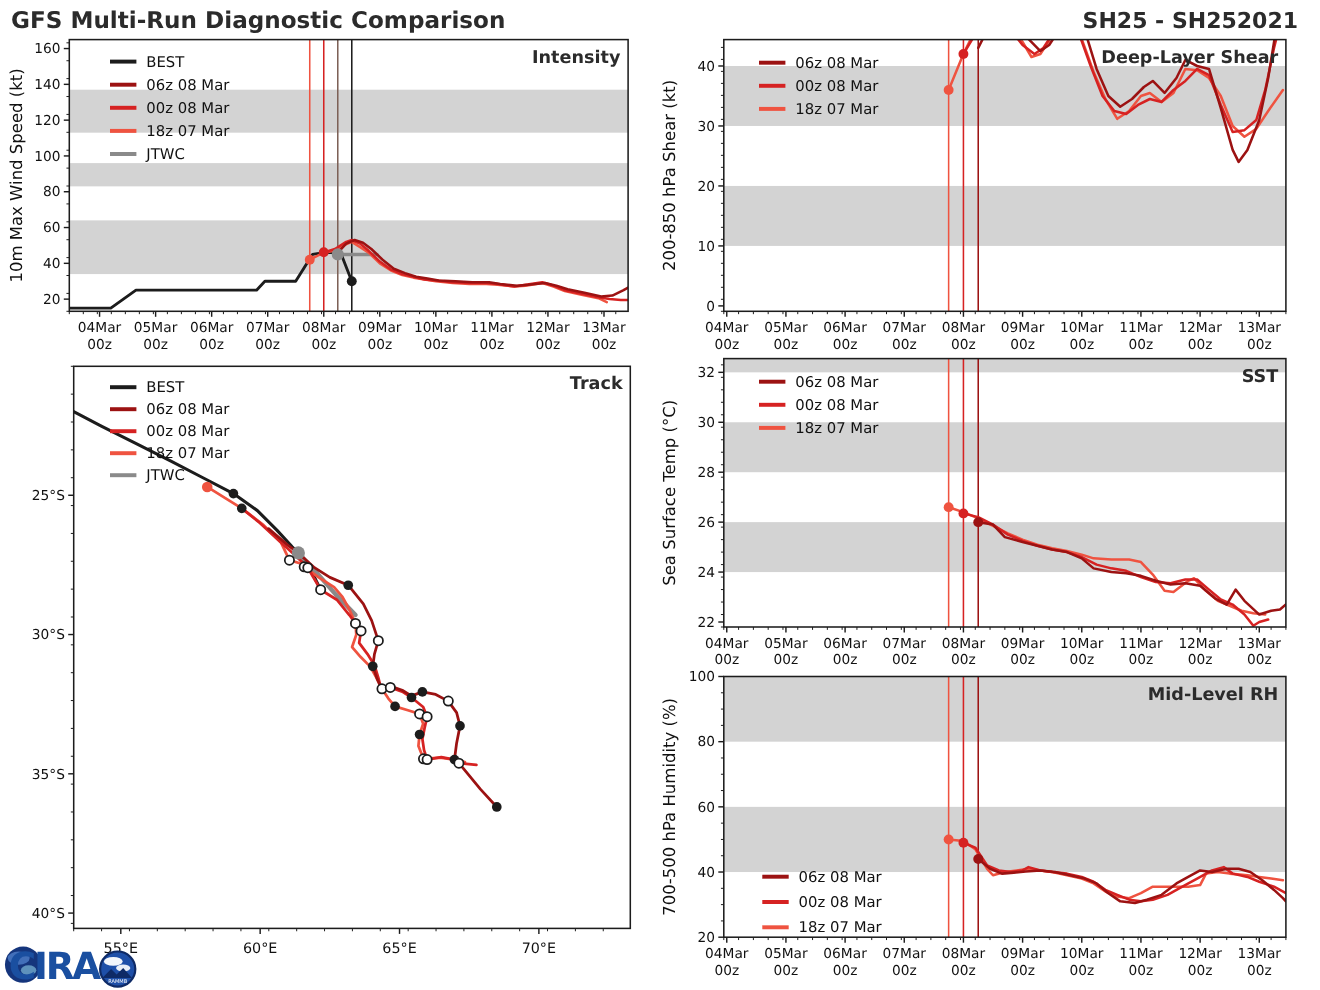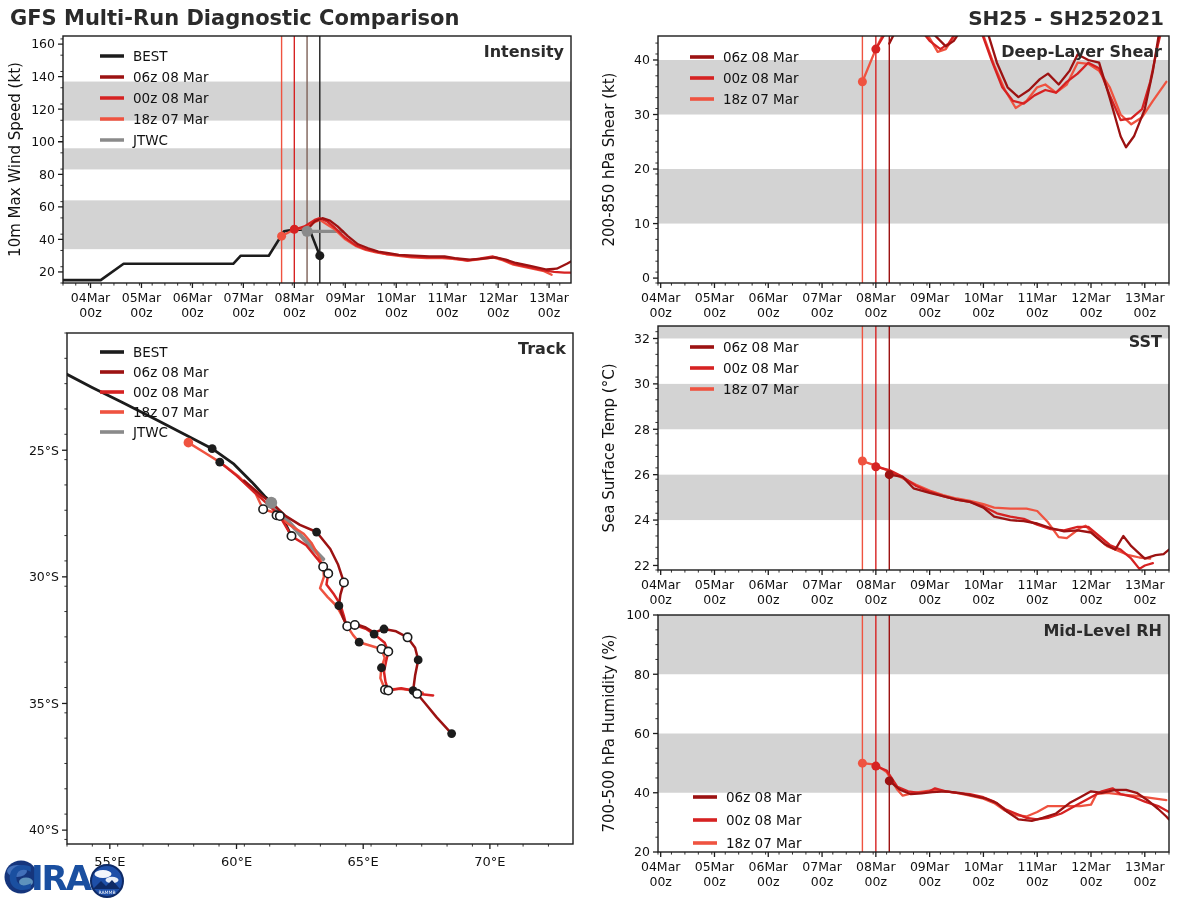--- a/index.html
+++ b/index.html
@@ -1,19 +1,19 @@
 <!DOCTYPE html>
 <html><head>
 <meta charset="utf-8">
 <style>
   html,body{margin:0;padding:0;background:#ffffff;}
   .page{position:relative;width:1200px;height:900px;background:#fff;overflow:hidden;
-        font-family:"DejaVu Sans","Liberation Sans",sans-serif;border-radius:24px;}
+        font-family:"DejaVu Sans","Liberation Sans",sans-serif;}
   .hdr-title{position:absolute;left:10px;top:6px;font-size:21px;font-weight:bold;color:#2b2b2b;}
-  .hdr-storm{position:absolute;right:36px;top:6px;font-size:20px;font-weight:bold;color:#2b2b2b;}
+  .hdr-storm{position:absolute;right:20px;top:6px;font-size:20px;font-weight:bold;color:#2b2b2b;}
   svg text{font-family:"DejaVu Sans","Liberation Sans",sans-serif;}
 </style>
 </head>
 <body>
 
 <div class="page">
   <div class="hdr-title">GFS Multi-Run Diagnostic Comparison</div>
   <div class="hdr-storm">SH25 - SH252021</div>
   <svg id="chart" width="1200" height="900" viewBox="0 0 1200 900">
       <g>

